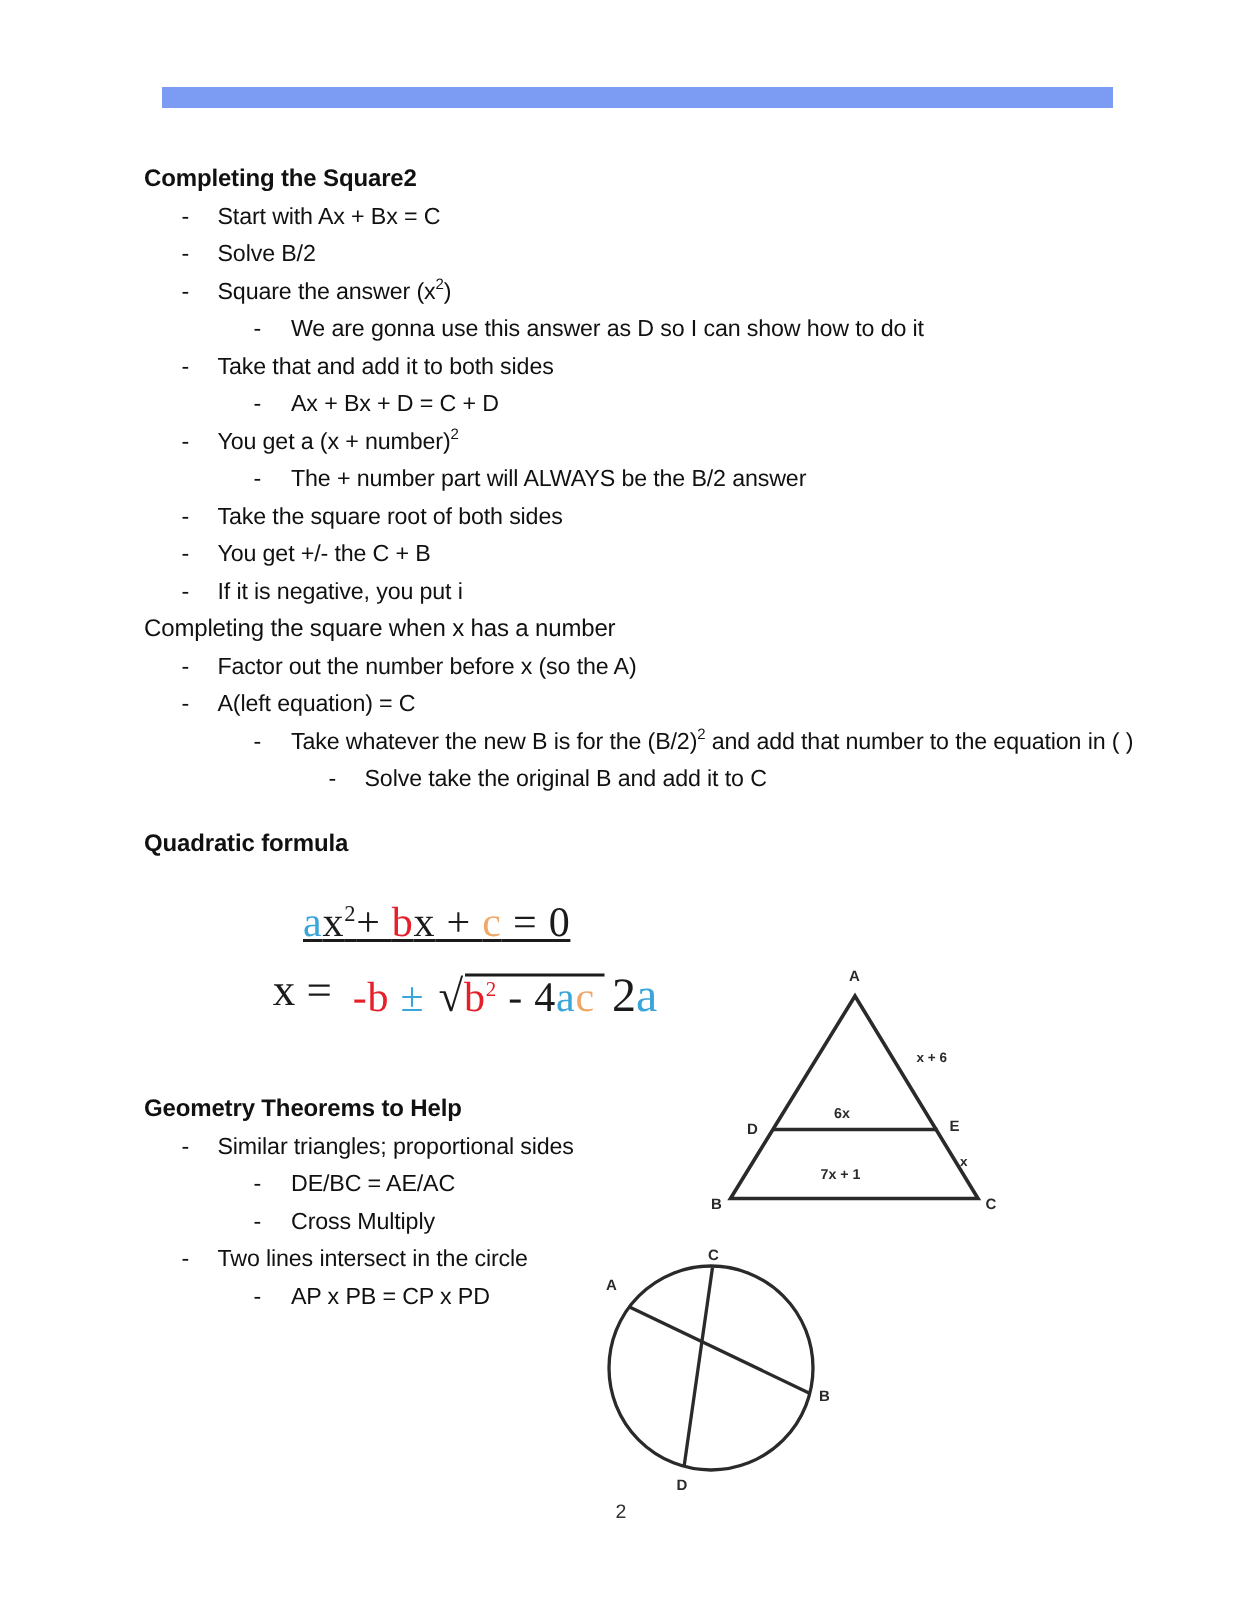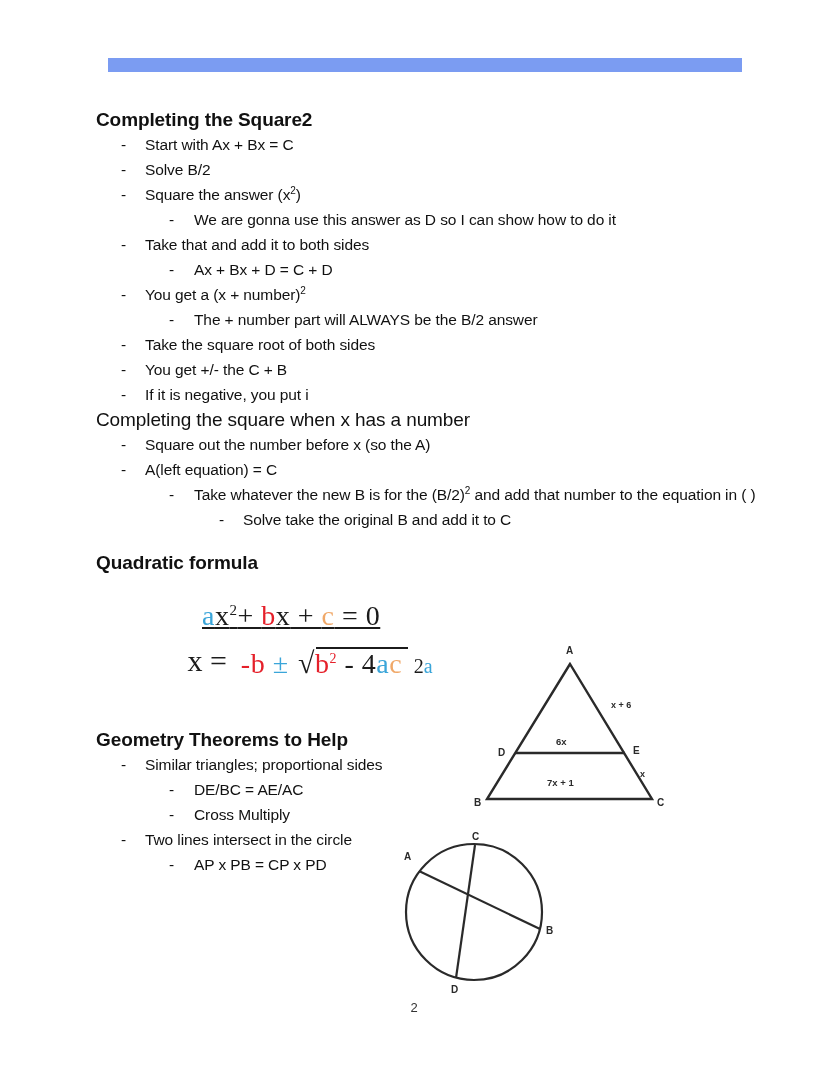--- a/index.html
+++ b/index.html
@@ -28,21 +28,21 @@
 
   
   #content {
     position: absolute;
     left: 96px;
     top: 107px;
     width: 660px;
   }
 
   .section-heading {
-    font-size: 19px;
+    font-size: 16px;
     font-weight: bold;
     line-height: 25px;
     letter-spacing: -0.1px;
     color: #111111;
     margin: 0;
   }
   .section-heading.plain { font-weight: normal; }
 
   ul.bullets {
     list-style: none;
@@ -137,21 +137,21 @@
     height: 2px;
     background: #1b1b1b;
   }
   .radical > .radsign { font-size: 30px; }
   #formula-bar {
     height: 2px;
     background: #1b1b1b;
     width: 100%;
   }
   #formula-denominator {
-    font-size: 20px;
+    font-size: 32px;
     padding-top: 2px;
   }
   .c-a { color: #3aa5d9; }
   .c-b { color: #e5202a; }
   .c-c { color: #f0a868; }
   .c-k { color: #1b1b1b; }
 
   
   #triangle-diagram {
     position: absolute;
@@ -228,21 +228,21 @@
       <li class="bullet lvl1">
         <span class="dash">-</span><span>If it is negative, you put i</span>
       </li>
     </ul>
   </div>
 
   <div>
     <p class="section-heading plain">Completing the square when x has a number</p>
     <ul class="bullets">
       <li class="bullet lvl1">
-        <span class="dash">-</span><span>Square out the number before x (so the A)</span>
+        <span class="dash">-</span><span>Factor out the number before x (so the A)</span>
       </li>
       <li class="bullet lvl1">
         <span class="dash">-</span><span>A(left equation) = C</span>
       </li>
       <li class="bullet lvl2">
         <span class="dash">-</span><span>Take whatever the new B is for the (B/2)</span><sup class="sq">2</sup><span> and add that number to the equation in ( )</span>
       </li>
       <li class="bullet lvl3">
         <span class="dash">-</span><span>Solve take the original B and add it to C</span>
       </li>

